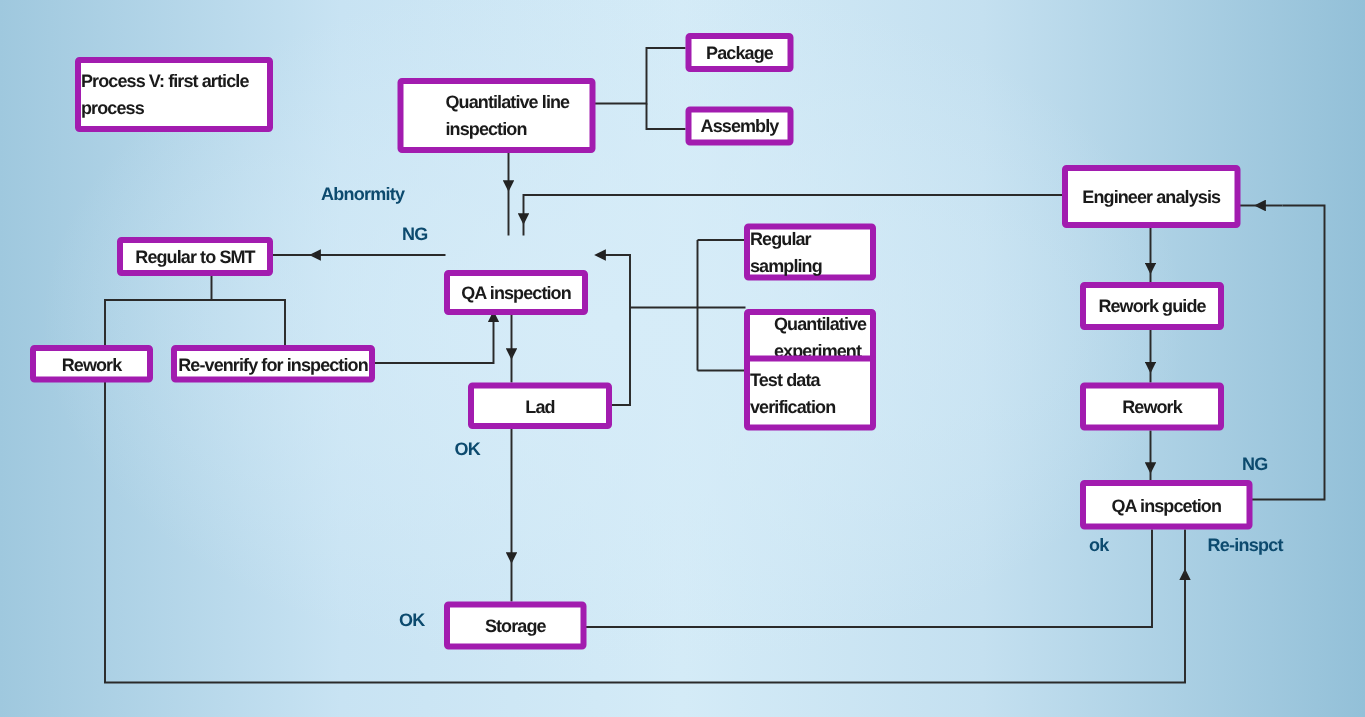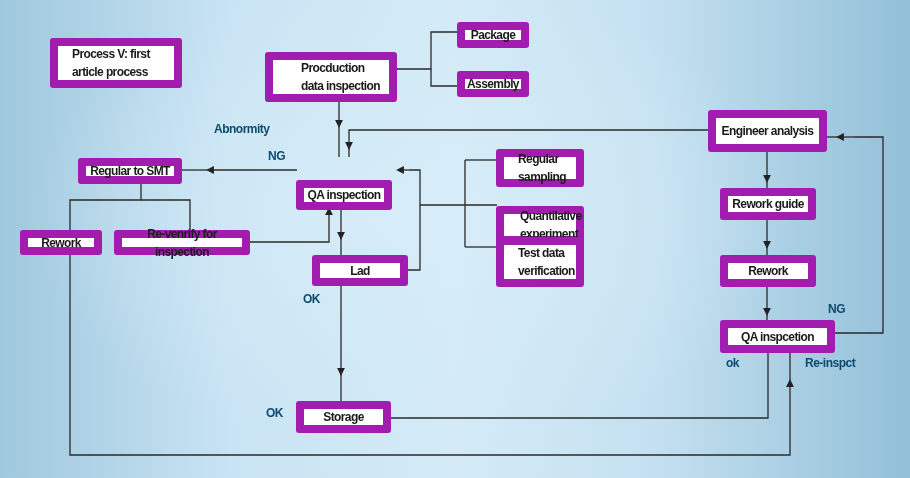--- a/index.html
+++ b/index.html
@@ -5,26 +5,26 @@
   html, body { margin:0; padding:0; }
   body {
     width:910px; height:478px; position:relative; overflow:hidden;
     font-family: "Liberation Sans", sans-serif;
     background:
       radial-gradient(ellipse 60% 70% at 45% 45%, #d6ecf8 0%, rgba(214,236,248,0) 70%),
       linear-gradient(90deg, #9fc8de 0%, #c8e3f3 25%, #d4ebf7 50%, #c4e0f0 72%, #93c0d8 100%);
   }
   .box {
     position:absolute; box-sizing:border-box;
-    background:#fff; border:8px solid #a21caf; border-radius:3px;
+    background:#fff; border:4px solid #a21caf; border-radius:3px;
     display:flex; align-items:center; justify-content:center;
     font-size:12px; font-weight:bold; color:#1a1a1a; letter-spacing:-0.6px;
     line-height:18px; text-align:center;
   }
-  .box.left { justify-content:flex-start; text-align:left; padding-left:14px; }
+  .box.left { justify-content:flex-start; text-align:left; }
   .lbl {
     position:absolute; font-size:12px; font-weight:bold; color:#0c4a6e; letter-spacing:-0.5px;
   }
   svg.lines { position:absolute; left:0; top:0; }
 </style>
 </head>
 <body>
 
 <svg class="lines" width="910" height="478">
   <defs>
@@ -82,21 +82,21 @@
     <path d="M855,137 H840" marker-end="url(#ah)"></path>
     <path d="M840,137 H826"></path>
   </g>
 </svg>
 
 <div class="box left" style="left:50px;top:38px;width:132px;height:50px;">
   <span>Process V: first article process</span>
 </div>
 
 <div class="box left" style="left:265px;top:52px;width:132px;height:50px;padding-left:28px;">
-  <span>Procduction data inspection</span>
+  <span>Quantilative line inspection</span>
 </div>
 <div class="box" style="left:457px;top:22px;width:72px;height:26px;">
   <span>Package</span>
 </div>
 <div class="box" style="left:457px;top:71px;width:72px;height:26px;">
   <span>Assembly</span>
 </div>
 
 <div class="box" style="left:296px;top:156px;width:96px;height:30px;margin-top:24px;">
   <span>QA inspection</span>

